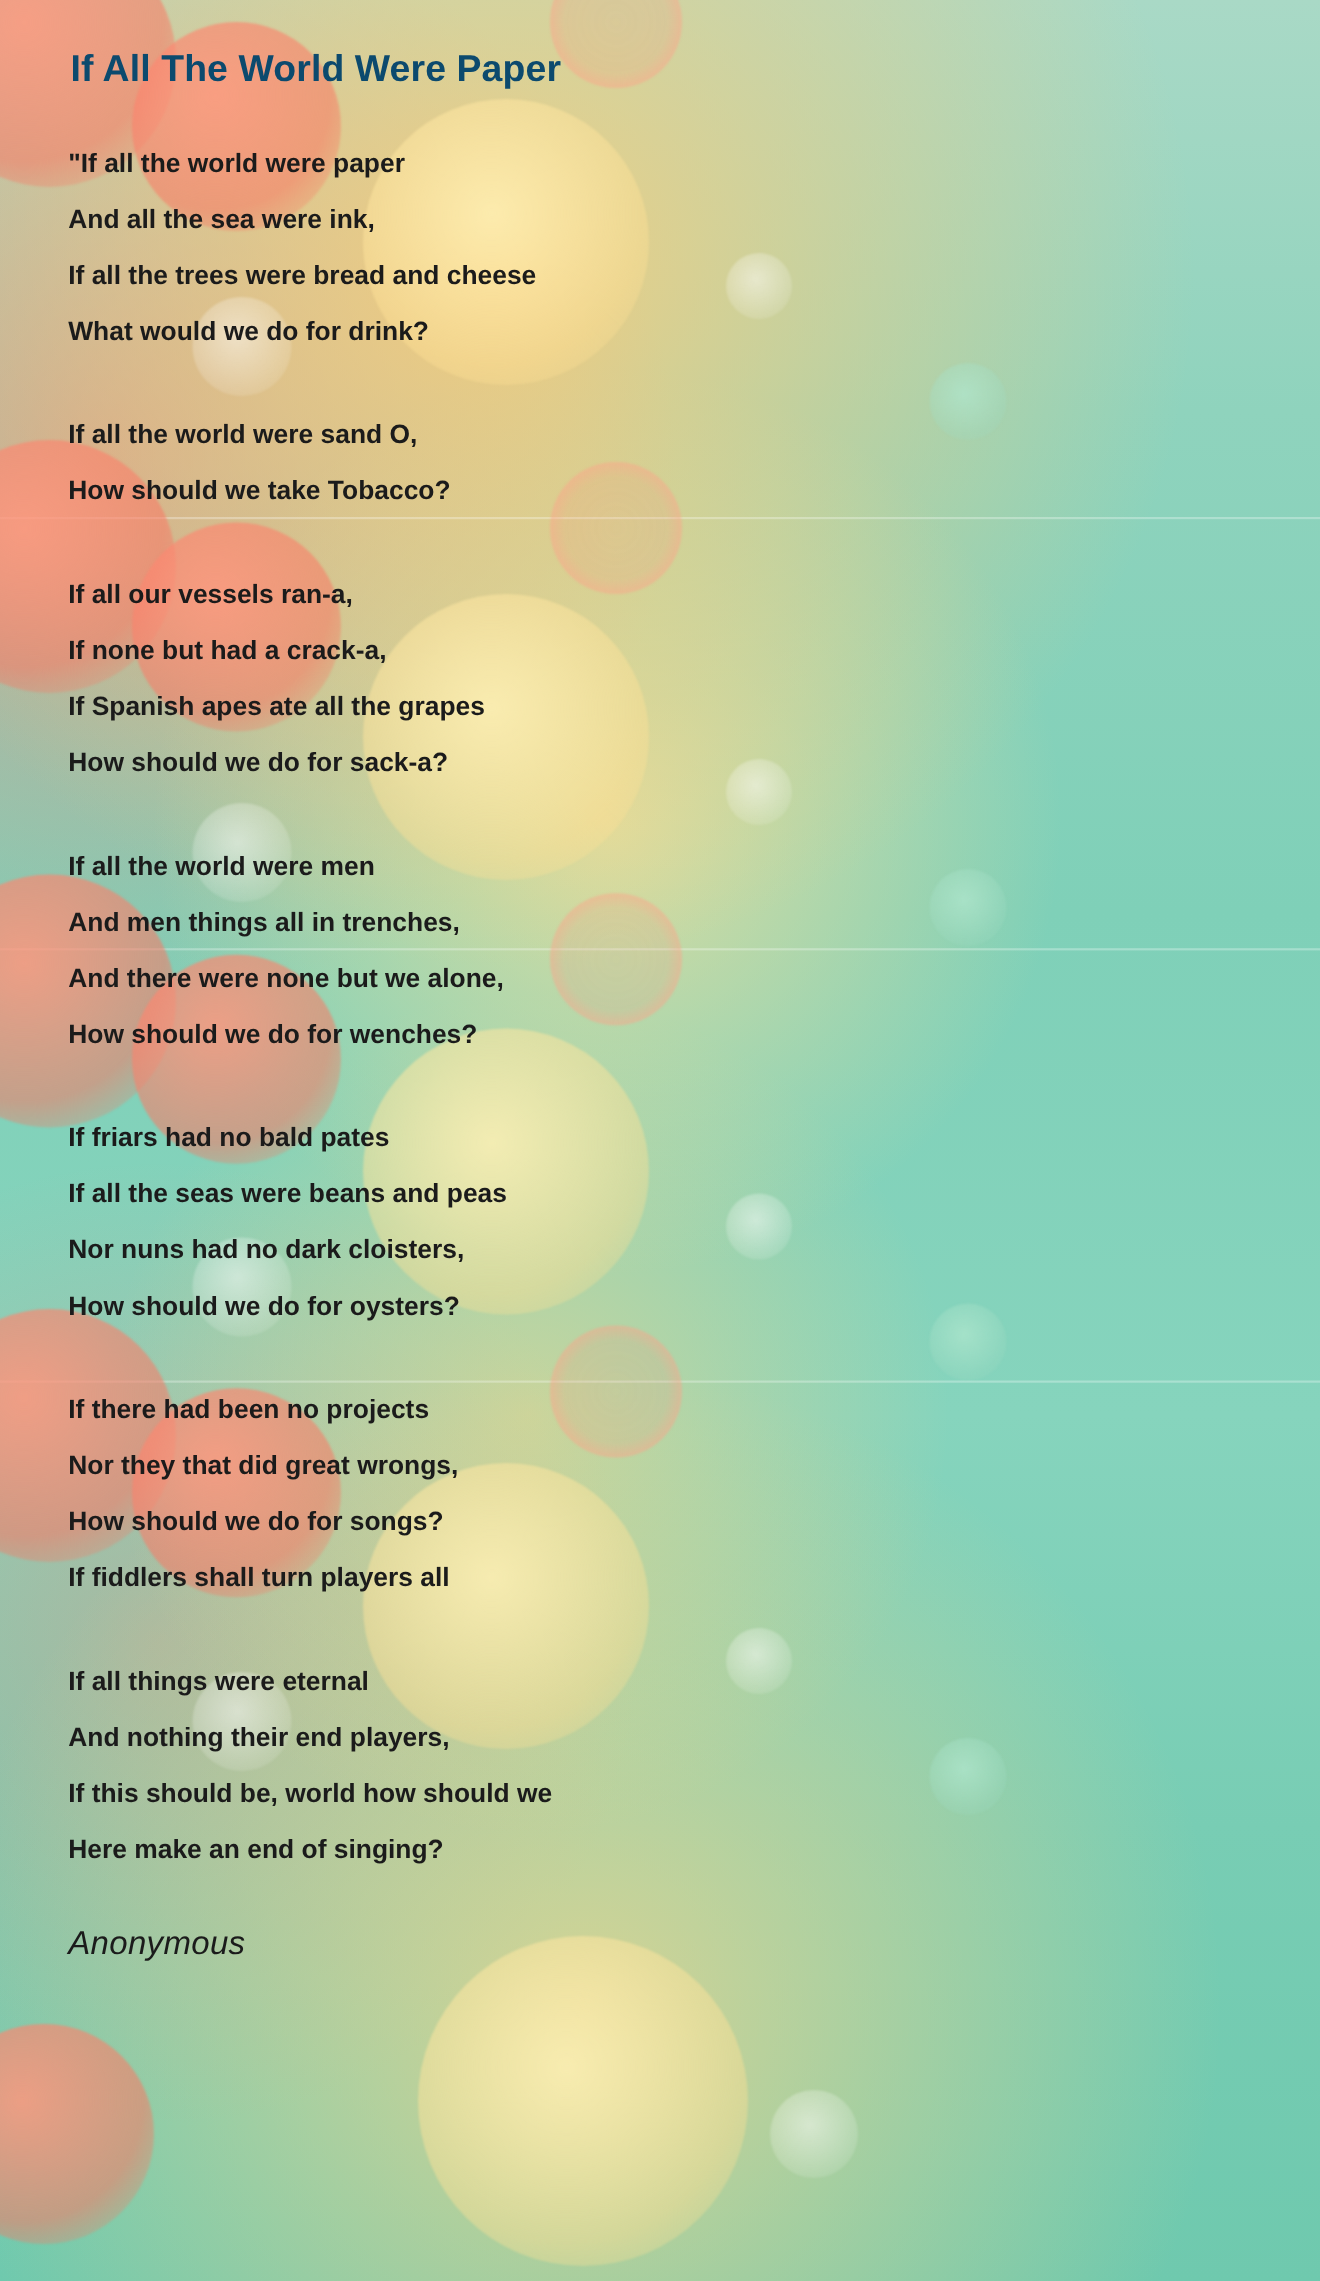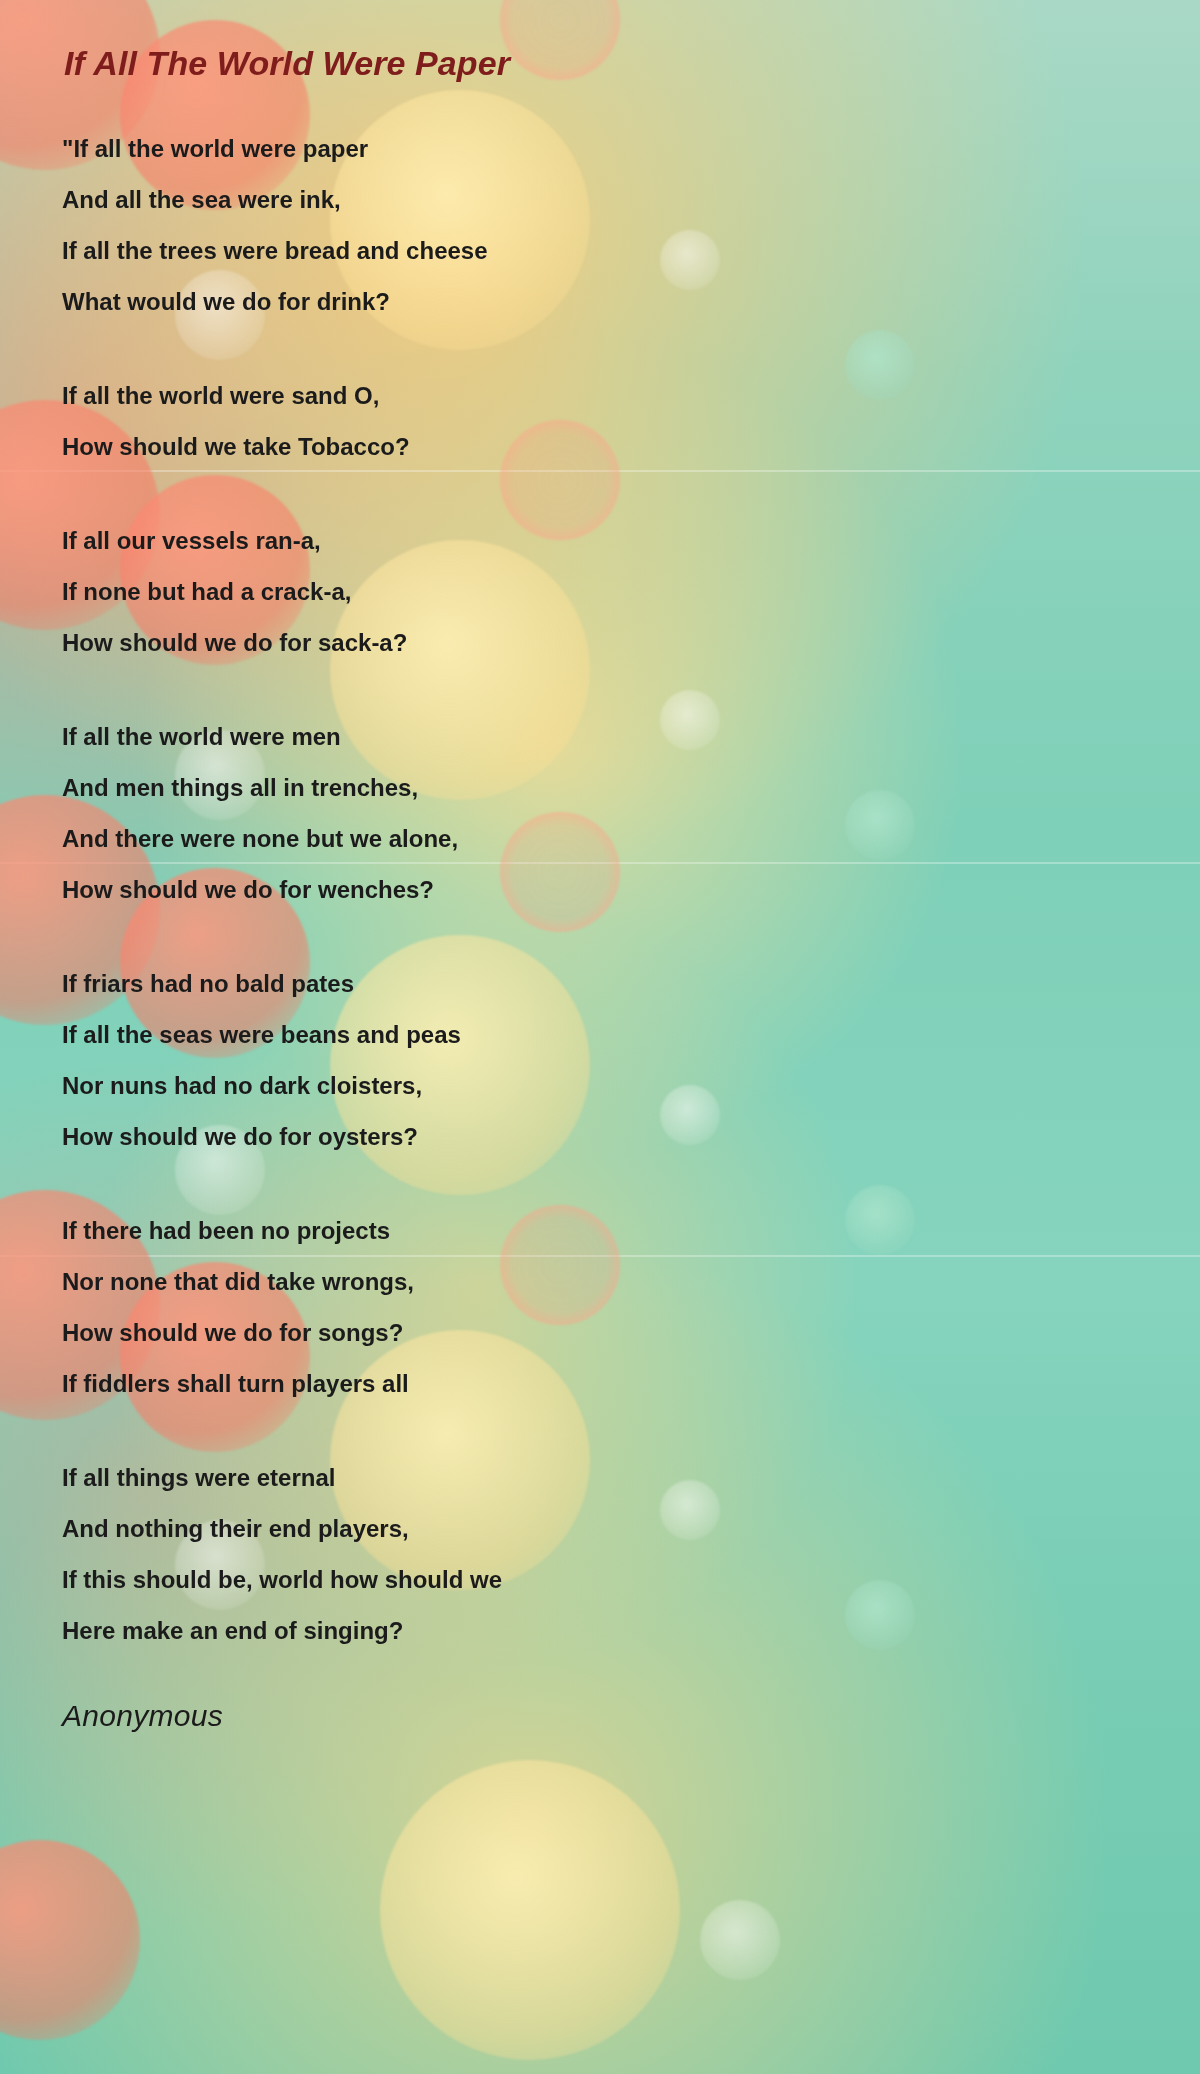--- a/index.html
+++ b/index.html
@@ -62,24 +62,23 @@
 
   
   .content {
     position: absolute;
     inset: 0;
     padding: 44px 60px 0 62px;
   }
   .poem-title {
     font-size: 34px;
     font-weight: bold;
-    color: #7f1d1d;
+    color: #0c4a6e;
     letter-spacing: 0.1px;
     margin: 0 0 40px 2px;
-    font-style: italic;
   }
   .stanza {
     margin: 0 0 43px 0;
   }
   .line {
     font-size: 24px;
     font-weight: bold;
     color: #1b1b1b;
     line-height: 51px;
     white-space: pre;
@@ -153,40 +152,41 @@
     </div>
 
     <div class="stanza">
       <div class="line">If all the world were sand O,</div>
       <div class="line">How should we take Tobacco?</div>
     </div>
 
     <div class="stanza">
       <div class="line">If all our vessels ran-a,</div>
       <div class="line">If none but had a crack-a,</div>
+      <div class="line">If Spanish apes ate all the grapes</div>
       <div class="line">How should we do for sack-a?</div>
     </div>
 
     <div class="stanza">
       <div class="line">If all the world were men</div>
       <div class="line">And men things all in trenches,</div>
       <div class="line">And there were none but we alone,</div>
       <div class="line">How should we do for wenches?</div>
     </div>
 
     <div class="stanza">
       <div class="line">If friars had no bald pates</div>
       <div class="line">If all the seas were beans and peas</div>
       <div class="line">Nor nuns had no dark cloisters,</div>
       <div class="line">How should we do for oysters?</div>
     </div>
 
     <div class="stanza">
       <div class="line">If there had been no projects</div>
-      <div class="line">Nor none that did take wrongs,</div>
+      <div class="line">Nor they that did great wrongs,</div>
       <div class="line">How should we do for songs?</div>
       <div class="line">If fiddlers shall turn players all</div>
     </div>
 
     <div class="stanza">
       <div class="line">If all things were eternal</div>
       <div class="line">And nothing their end players,</div>
       <div class="line">If this should be, world how should we</div>
       <div class="line">Here make an end of singing?</div>
     </div>

